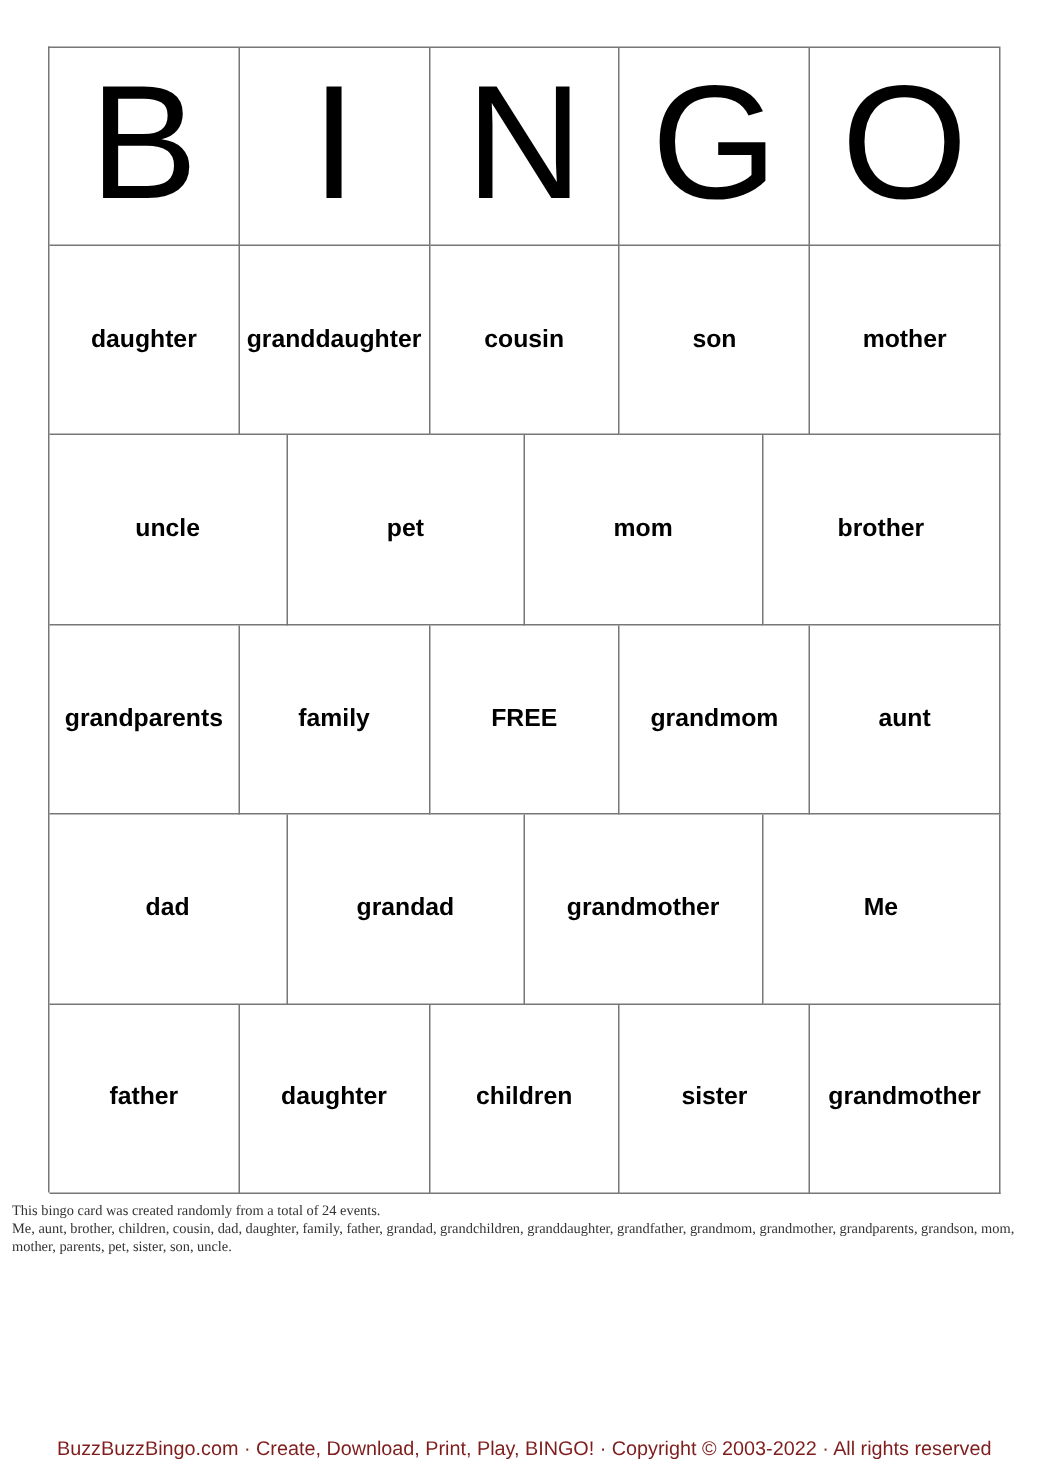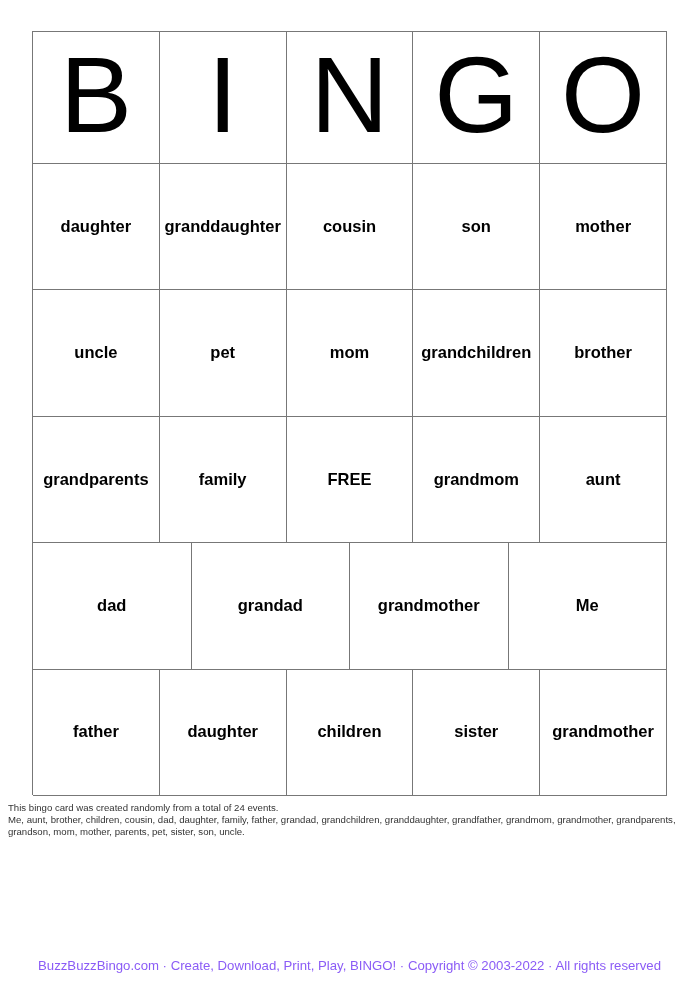--- a/index.html
+++ b/index.html
@@ -68,31 +68,31 @@
 
   .notes {
     position: absolute;
     left: 8px;
     top: 802px;
     width: 684px;
     font-size: 9.6px;
     line-height: 11.8px;
     color: #333333;
   }
-  .notes div { white-space: normal; }
+  .notes div { white-space: normal; font-family: Liberation Serif, serif; }
 
   .footer {
     position: absolute;
     left: 0;
     top: 958px;
     width: 699px;
     text-align: center;
     font-size: 13.2px;
     line-height: 16px;
-    color: #8b5cf6;
+    color: #7f1d1d;
   }
 </style>
 </head>
 <body>
 
 <div class="card">
 
   <div class="bingo-row header-row">
     <div class="cell header-cell">B</div>
     <div class="cell header-cell">I</div>
@@ -106,21 +106,20 @@
     <div class="cell body-cell">granddaughter</div>
     <div class="cell body-cell">cousin</div>
     <div class="cell body-cell">son</div>
     <div class="cell body-cell">mother</div>
   </div>
 
   <div class="bingo-row body-row">
     <div class="cell body-cell">uncle</div>
     <div class="cell body-cell">pet</div>
     <div class="cell body-cell">mom</div>
-    <div class="cell body-cell">grandchildren</div>
     <div class="cell body-cell">brother</div>
   </div>
 
   <div class="bingo-row body-row">
     <div class="cell body-cell">grandparents</div>
     <div class="cell body-cell">family</div>
     <div class="cell body-cell">FREE</div>
     <div class="cell body-cell">grandmom</div>
     <div class="cell body-cell">aunt</div>
   </div>

